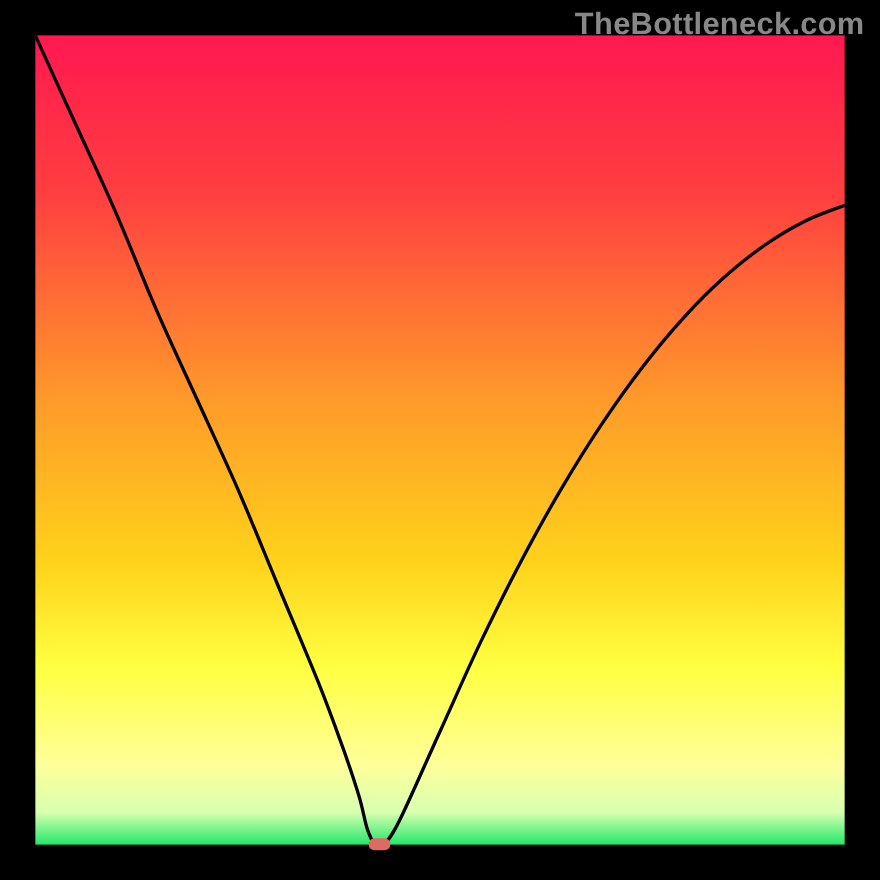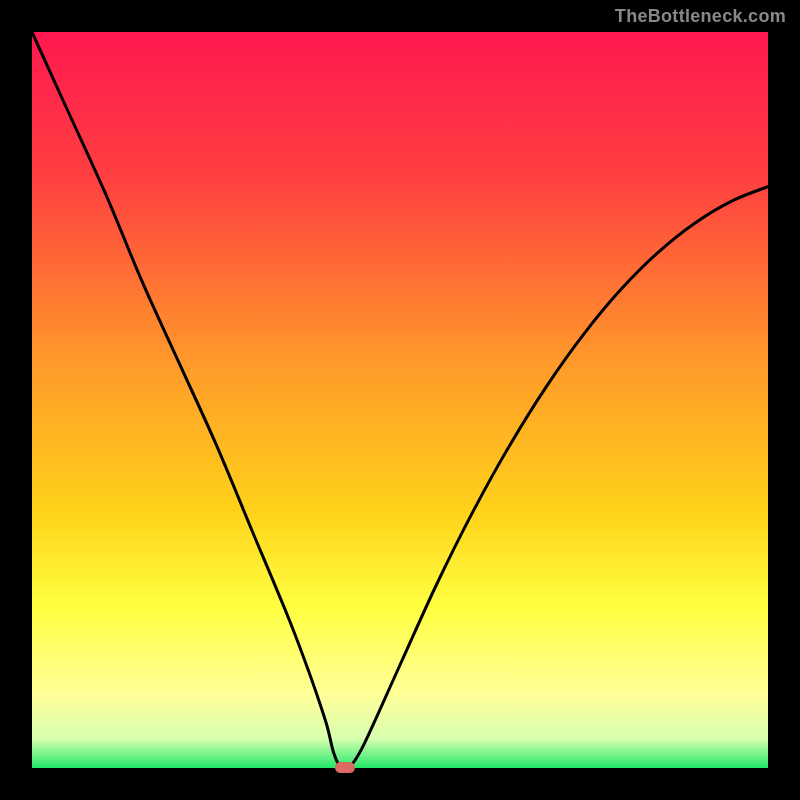--- a/index.html
+++ b/index.html
@@ -22,21 +22,21 @@
     top: 32px;
     left: 32px;
     width: 736px;
     height: 736px;
   }
   .watermark {
     position: absolute;
     top: 6px;
     right: 14px;
     color: #888;
-    font-size: 18px;
+    font-size: 28px;
     font-weight: 600;
     letter-spacing: 0.3px;
     user-select: none;
   }
   .marker {
     position: absolute;
     border-radius: 6px;
   }
   svg { display: block; }
 </style>

